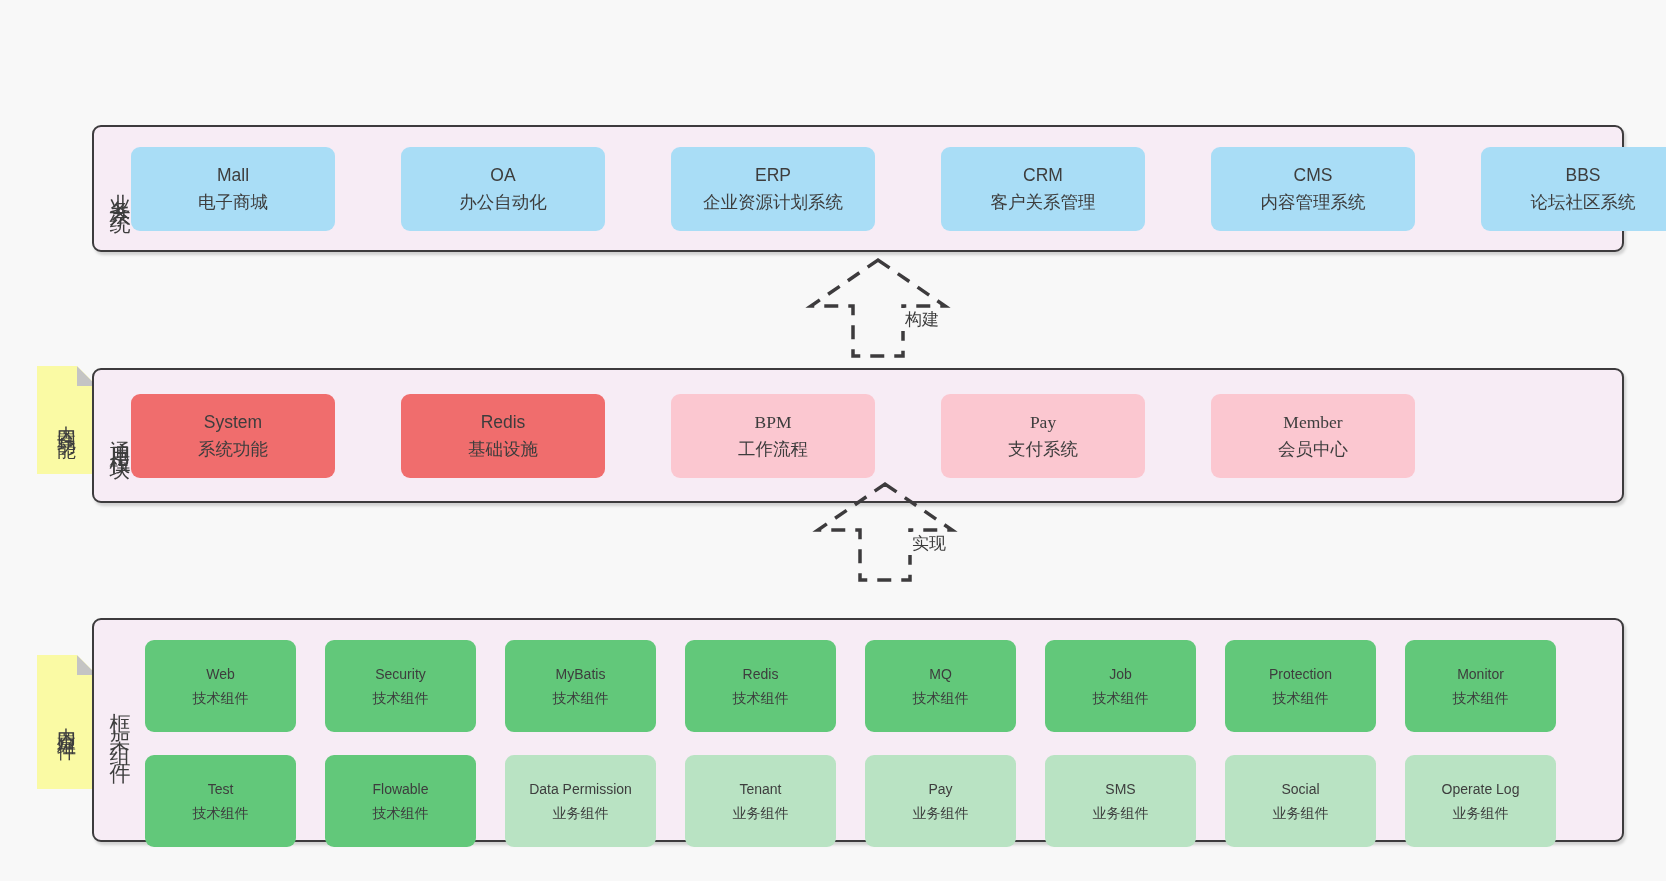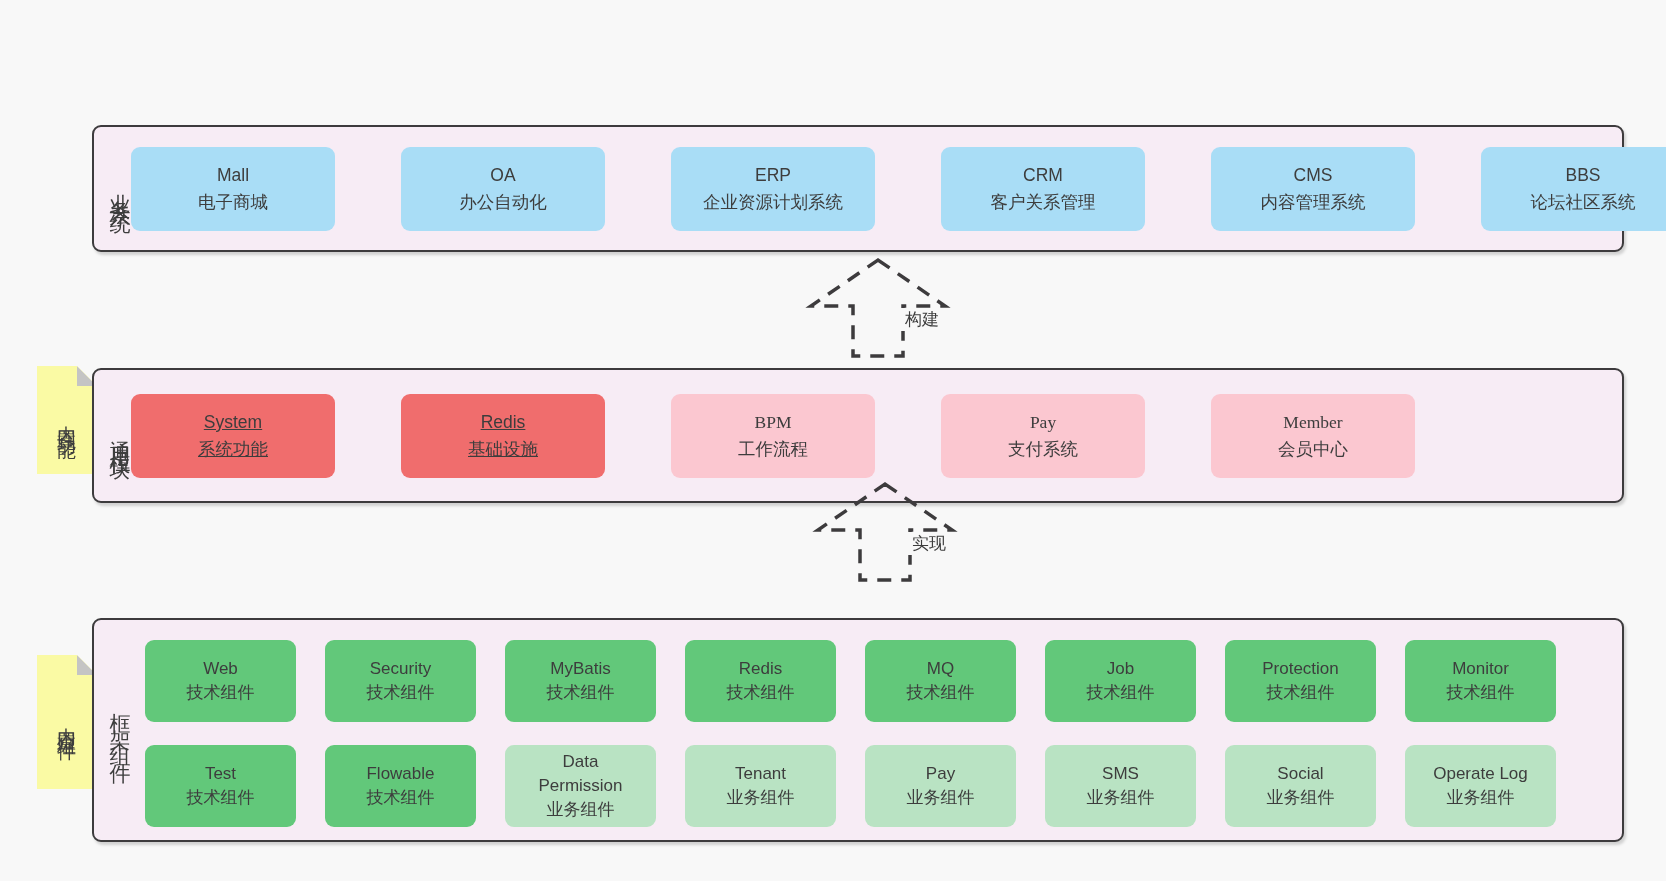--- a/index.html
+++ b/index.html
@@ -31,23 +31,23 @@
   .boxes{display:flex;gap:66px;margin-left:0;}
   .grid{display:flex;flex-direction:column;gap:23px;margin:20px 0 0 14px;}
   .row{display:flex;gap:29px;}
   
   .box{
     width:204px;height:84px;border-radius:9px;box-sizing:border-box;
     padding:0 16px;display:flex;flex-direction:column;
     justify-content:center;align-items:center;text-align:center;
     font-size:17.5px;line-height:27px;
   }
-  .band3 .box{width:151px;height:82px;padding:0 22px;font-size:17px;line-height:24px;align-items:center;}
+  .band3 .box{width:151px;height:92px;padding:0 22px;font-size:14px;line-height:24px;align-items:center;}
   .blue{background:var(--blue,#a9ddf6);}
-  .red{background:var(--red,#f06d6d);text-decoration:underline;}
+  .red{background:var(--red,#f06d6d);}
   .pink{background:var(--pink,#fbc7d0);font-family:Liberation Serif, serif;}
   .green{background:var(--green,#62c87a);}
   .lightgreen{background:var(--lightgreen,#b9e3c3);}
   
   .sticky{
     position:absolute;left:37px;width:60px;z-index:1;
     background:var(--sticky,#fafaa4);
     display:flex;align-items:center;justify-content:center;
     clip-path:polygon(0 0,calc(100% - 20px) 0,100% 20px,100% 100%,0 100%);
   }

